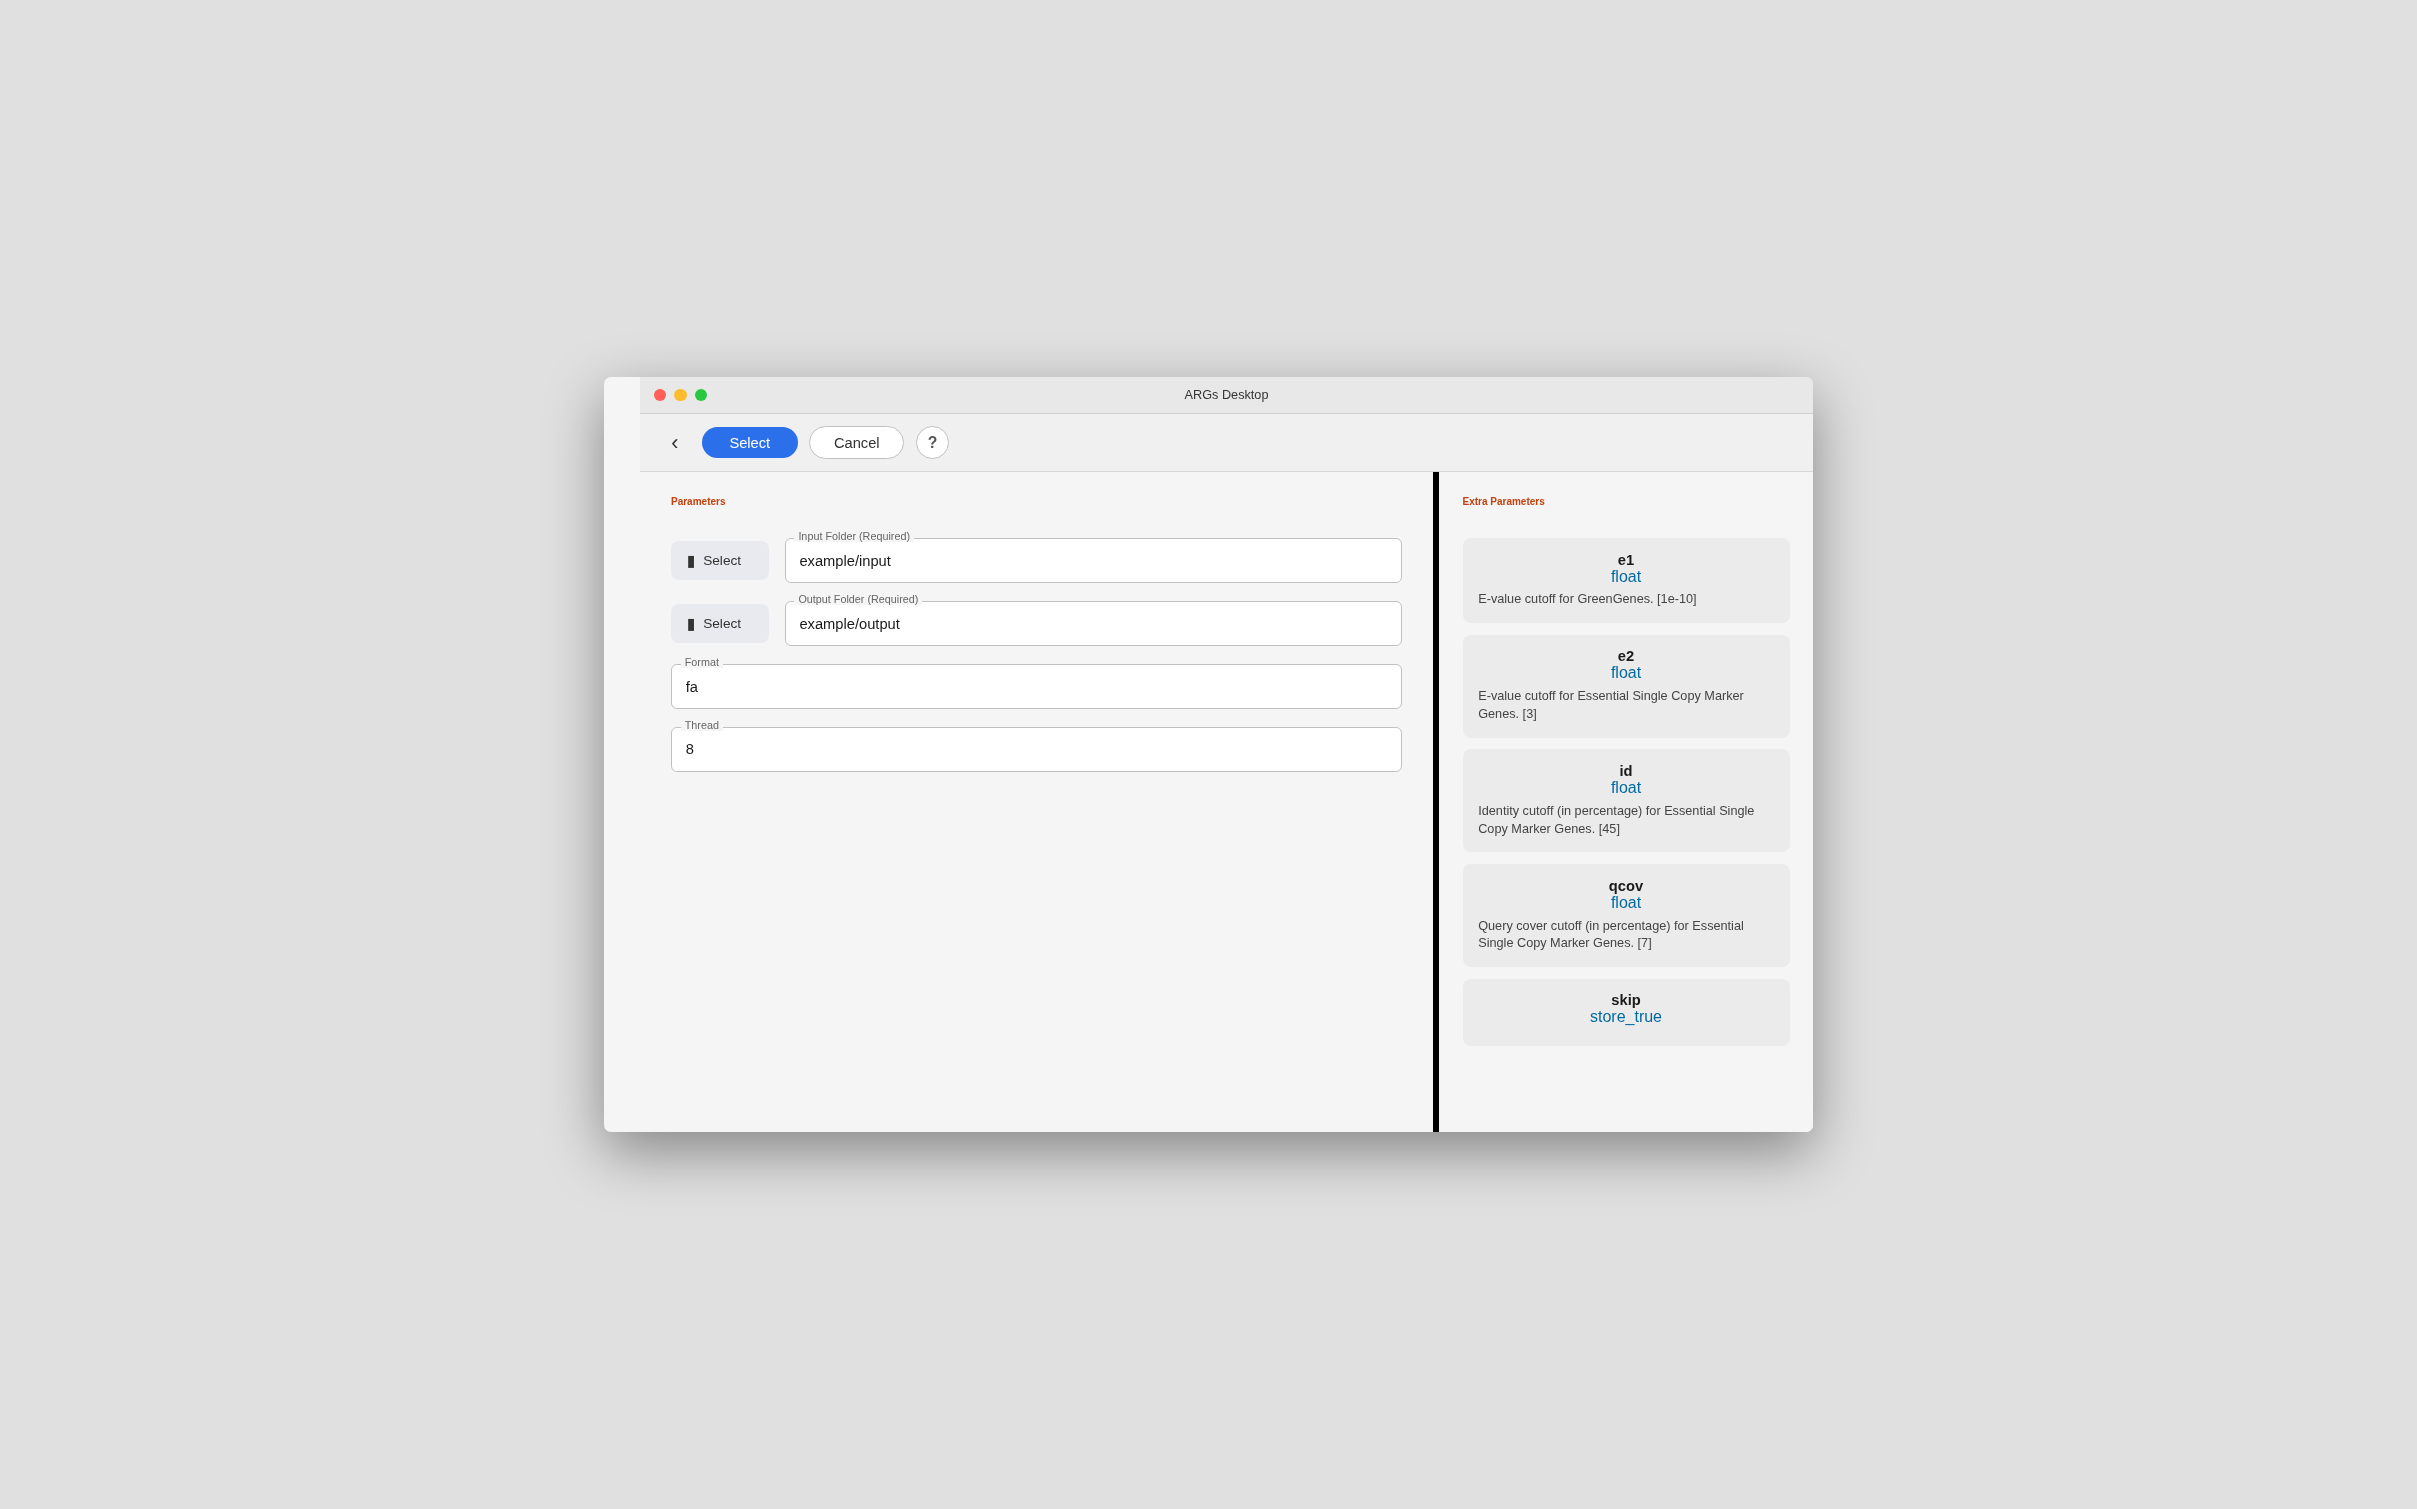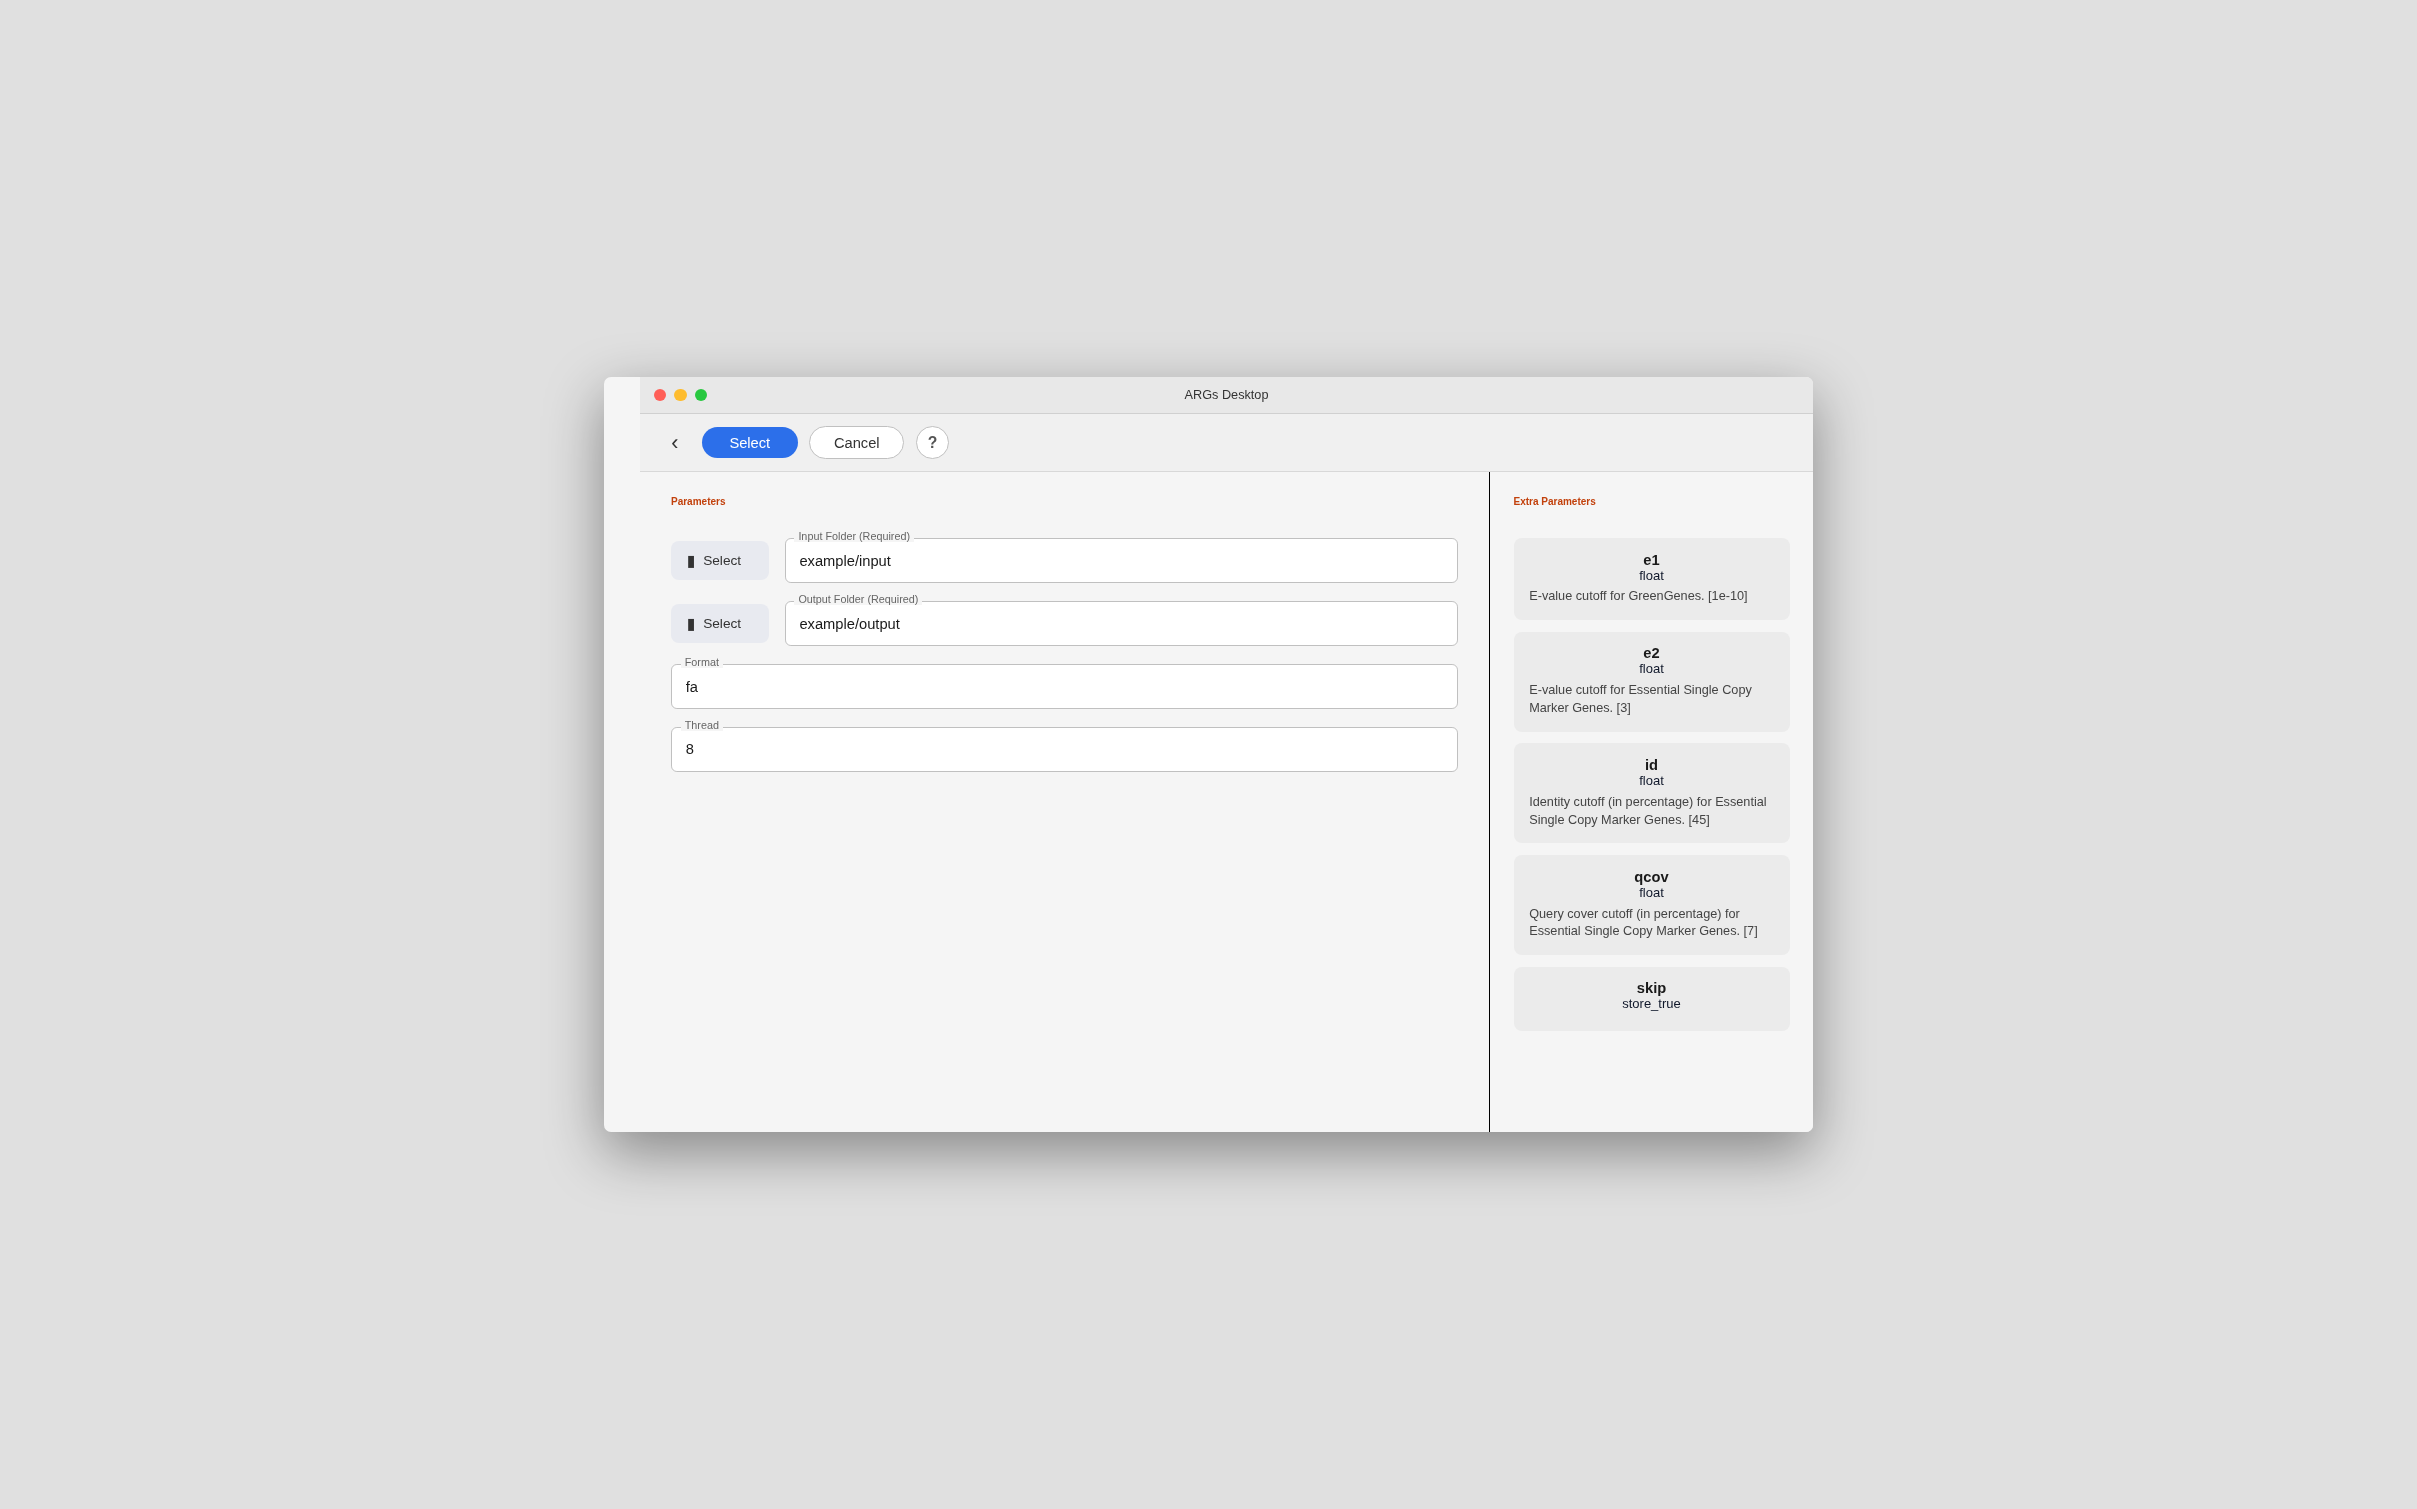--- a/index.html
+++ b/index.html
@@ -140,24 +140,24 @@
       overflow: hidden;
     }
 
     .left-panel {
       flex: 1;
       padding: 23.5px 31px;
       overflow-y: auto;
     }
 
     .right-panel {
-      width: 324px;
+      width: 380px;
       padding: 23.5px 23.5px;
       overflow-y: auto;
-      border-left: 1px solid #000000;
+      border-left: 6px solid #000000;
       background: #f5f5f5;
     }
 
     .section-title {
       font-size: 10px;
       font-weight: 700;
       color: #c2410c;
       margin-bottom: 31px;
     }
 
@@ -243,22 +243,22 @@
       flex-direction: column;
     }
 
     .extra-param-name {
       font-size: 14.7px;
       font-weight: 600;
       color: #1a1a1a;
     }
 
     .extra-param-type {
-      font-size: 13px;
-      color: #0f172a;
+      font-size: 16px;
+      color: #0369a1;
     }
 
     .extra-param-desc {
       font-size: 12.7px;
       color: #444;
       line-height: 1.4;
     }
   </style>
 </head>
 <body>

